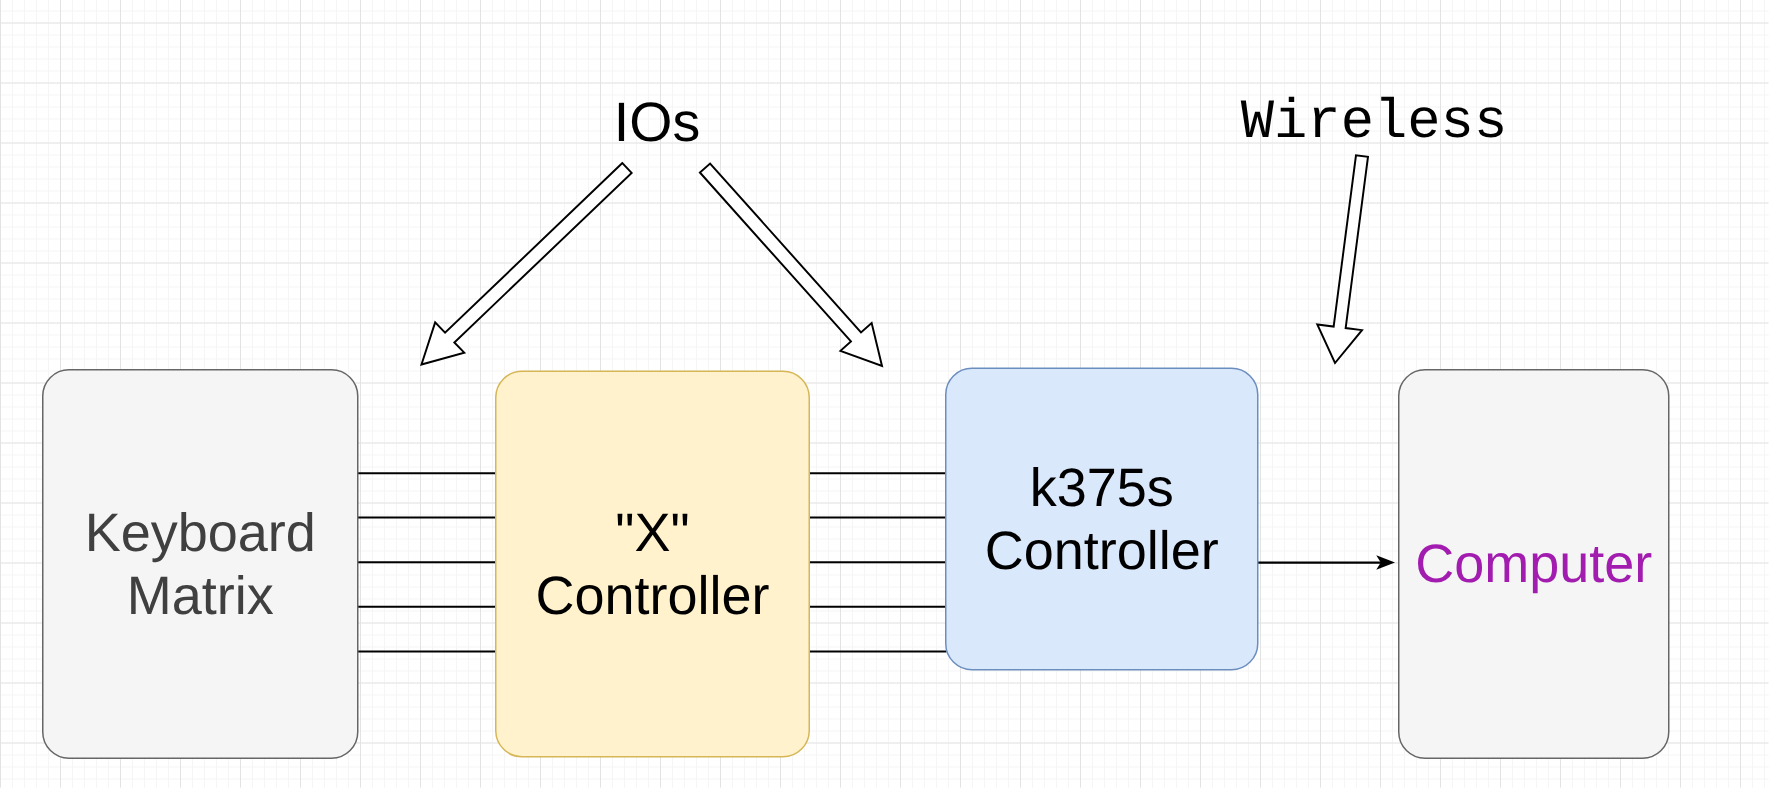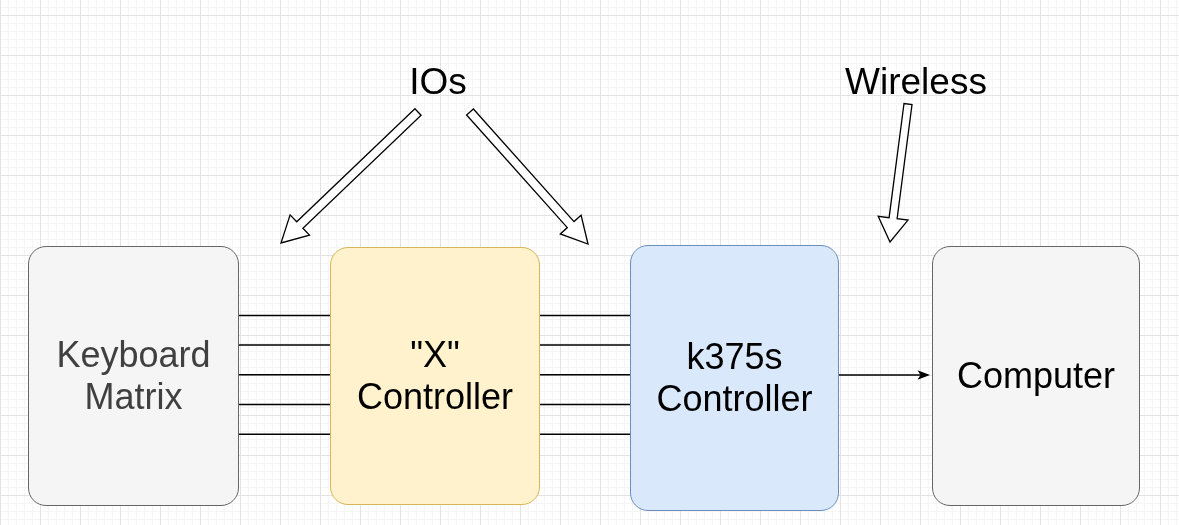--- a/index.html
+++ b/index.html
@@ -46,21 +46,21 @@
 
   .top-label {
     position: absolute;
     top: 62px;
     font-size: 37px;
     line-height: 40px;
     color: #000000;
     text-align: center;
   }
   #ios-label      { left: 378px; width: 120px; }
-  #wireless-label { left: 826px; width: 180px; }
+  #wireless-label { left: 826px; width: 180px; font-family: Liberation Mono, monospace; }
 
   .hollow-arrow { fill: #ffffff; stroke: #000000; stroke-width: 1.3px; }
   .bus-line     { stroke: #000000; stroke-width: 1.4px; }
   .thin-arrow   { stroke: #000000; stroke-width: 1.5px; }
 </style>
 </head>
 <body>
 
 <div class="canvas">
 
@@ -98,22 +98,22 @@
   <div class="node" style="left: 28px; top: 246px; width: 211px; height: 260px; background: rgb(245, 245, 245); border-color: rgb(102, 102, 102); color: #404040;">
     <span class="node-label">Keyboard
 Matrix</span>
   </div>
 
   <div class="node" style="left: 330px; top: 247px; width: 210px; height: 258px; background: rgb(255, 242, 204); border-color: rgb(214, 182, 86); color: rgb(0, 0, 0);">
     <span class="node-label">"X"
 Controller</span>
   </div>
 
-  <div class="node" style="left: 630px; top: 245px; width: 209px; height: 266px; background: rgb(218, 232, 252); border-color: rgb(108, 142, 191); color: rgb(0, 0, 0);">
+  <div class="node" style="left: 630px; top: 245px; width: 209px; height: 202px; background: rgb(218, 232, 252); border-color: rgb(108, 142, 191); color: rgb(0, 0, 0);">
     <span class="node-label">k375s
 Controller</span>
   </div>
 
-  <div class="node" style="left: 932px; top: 246px; width: 208px; height: 260px; background: rgb(245, 245, 245); border-color: rgb(102, 102, 102); color: #000000;">
+  <div class="node" style="left: 932px; top: 246px; width: 181px; height: 260px; background: rgb(245, 245, 245); border-color: rgb(102, 102, 102); color: #a21caf;">
     <span class="node-label">Computer</span>
   </div>
 
 </div>
 
 </body></html>

